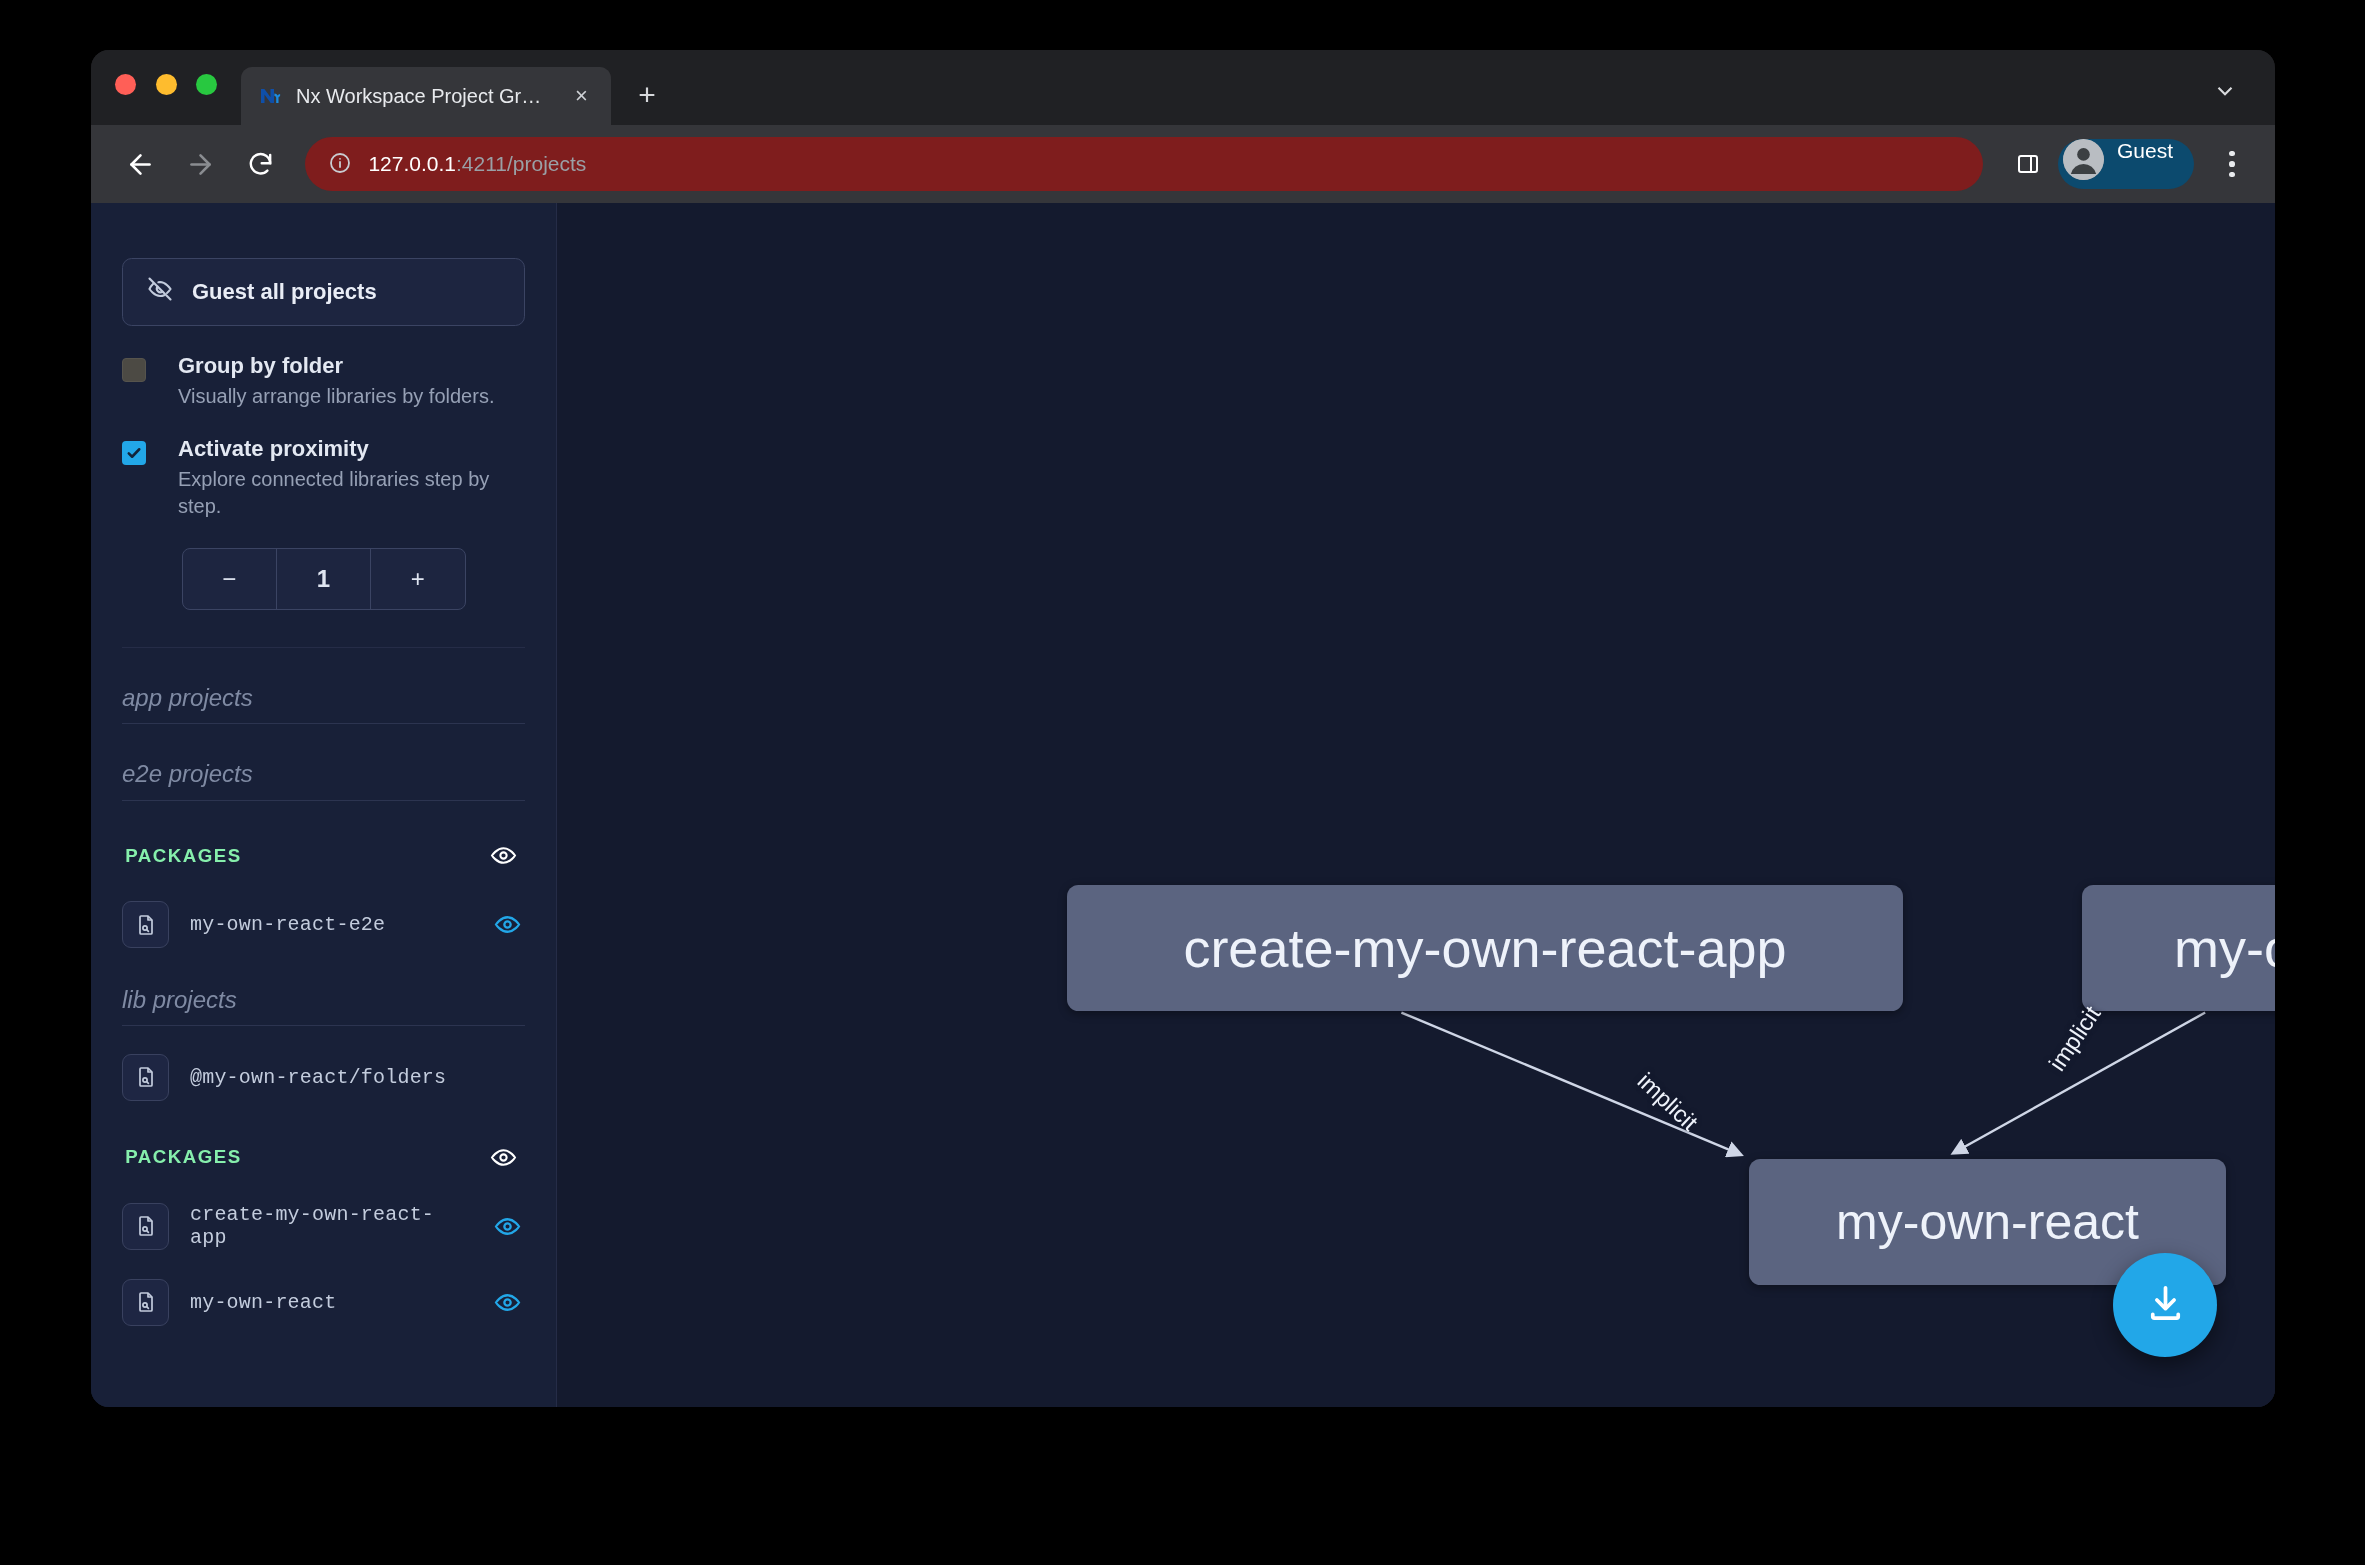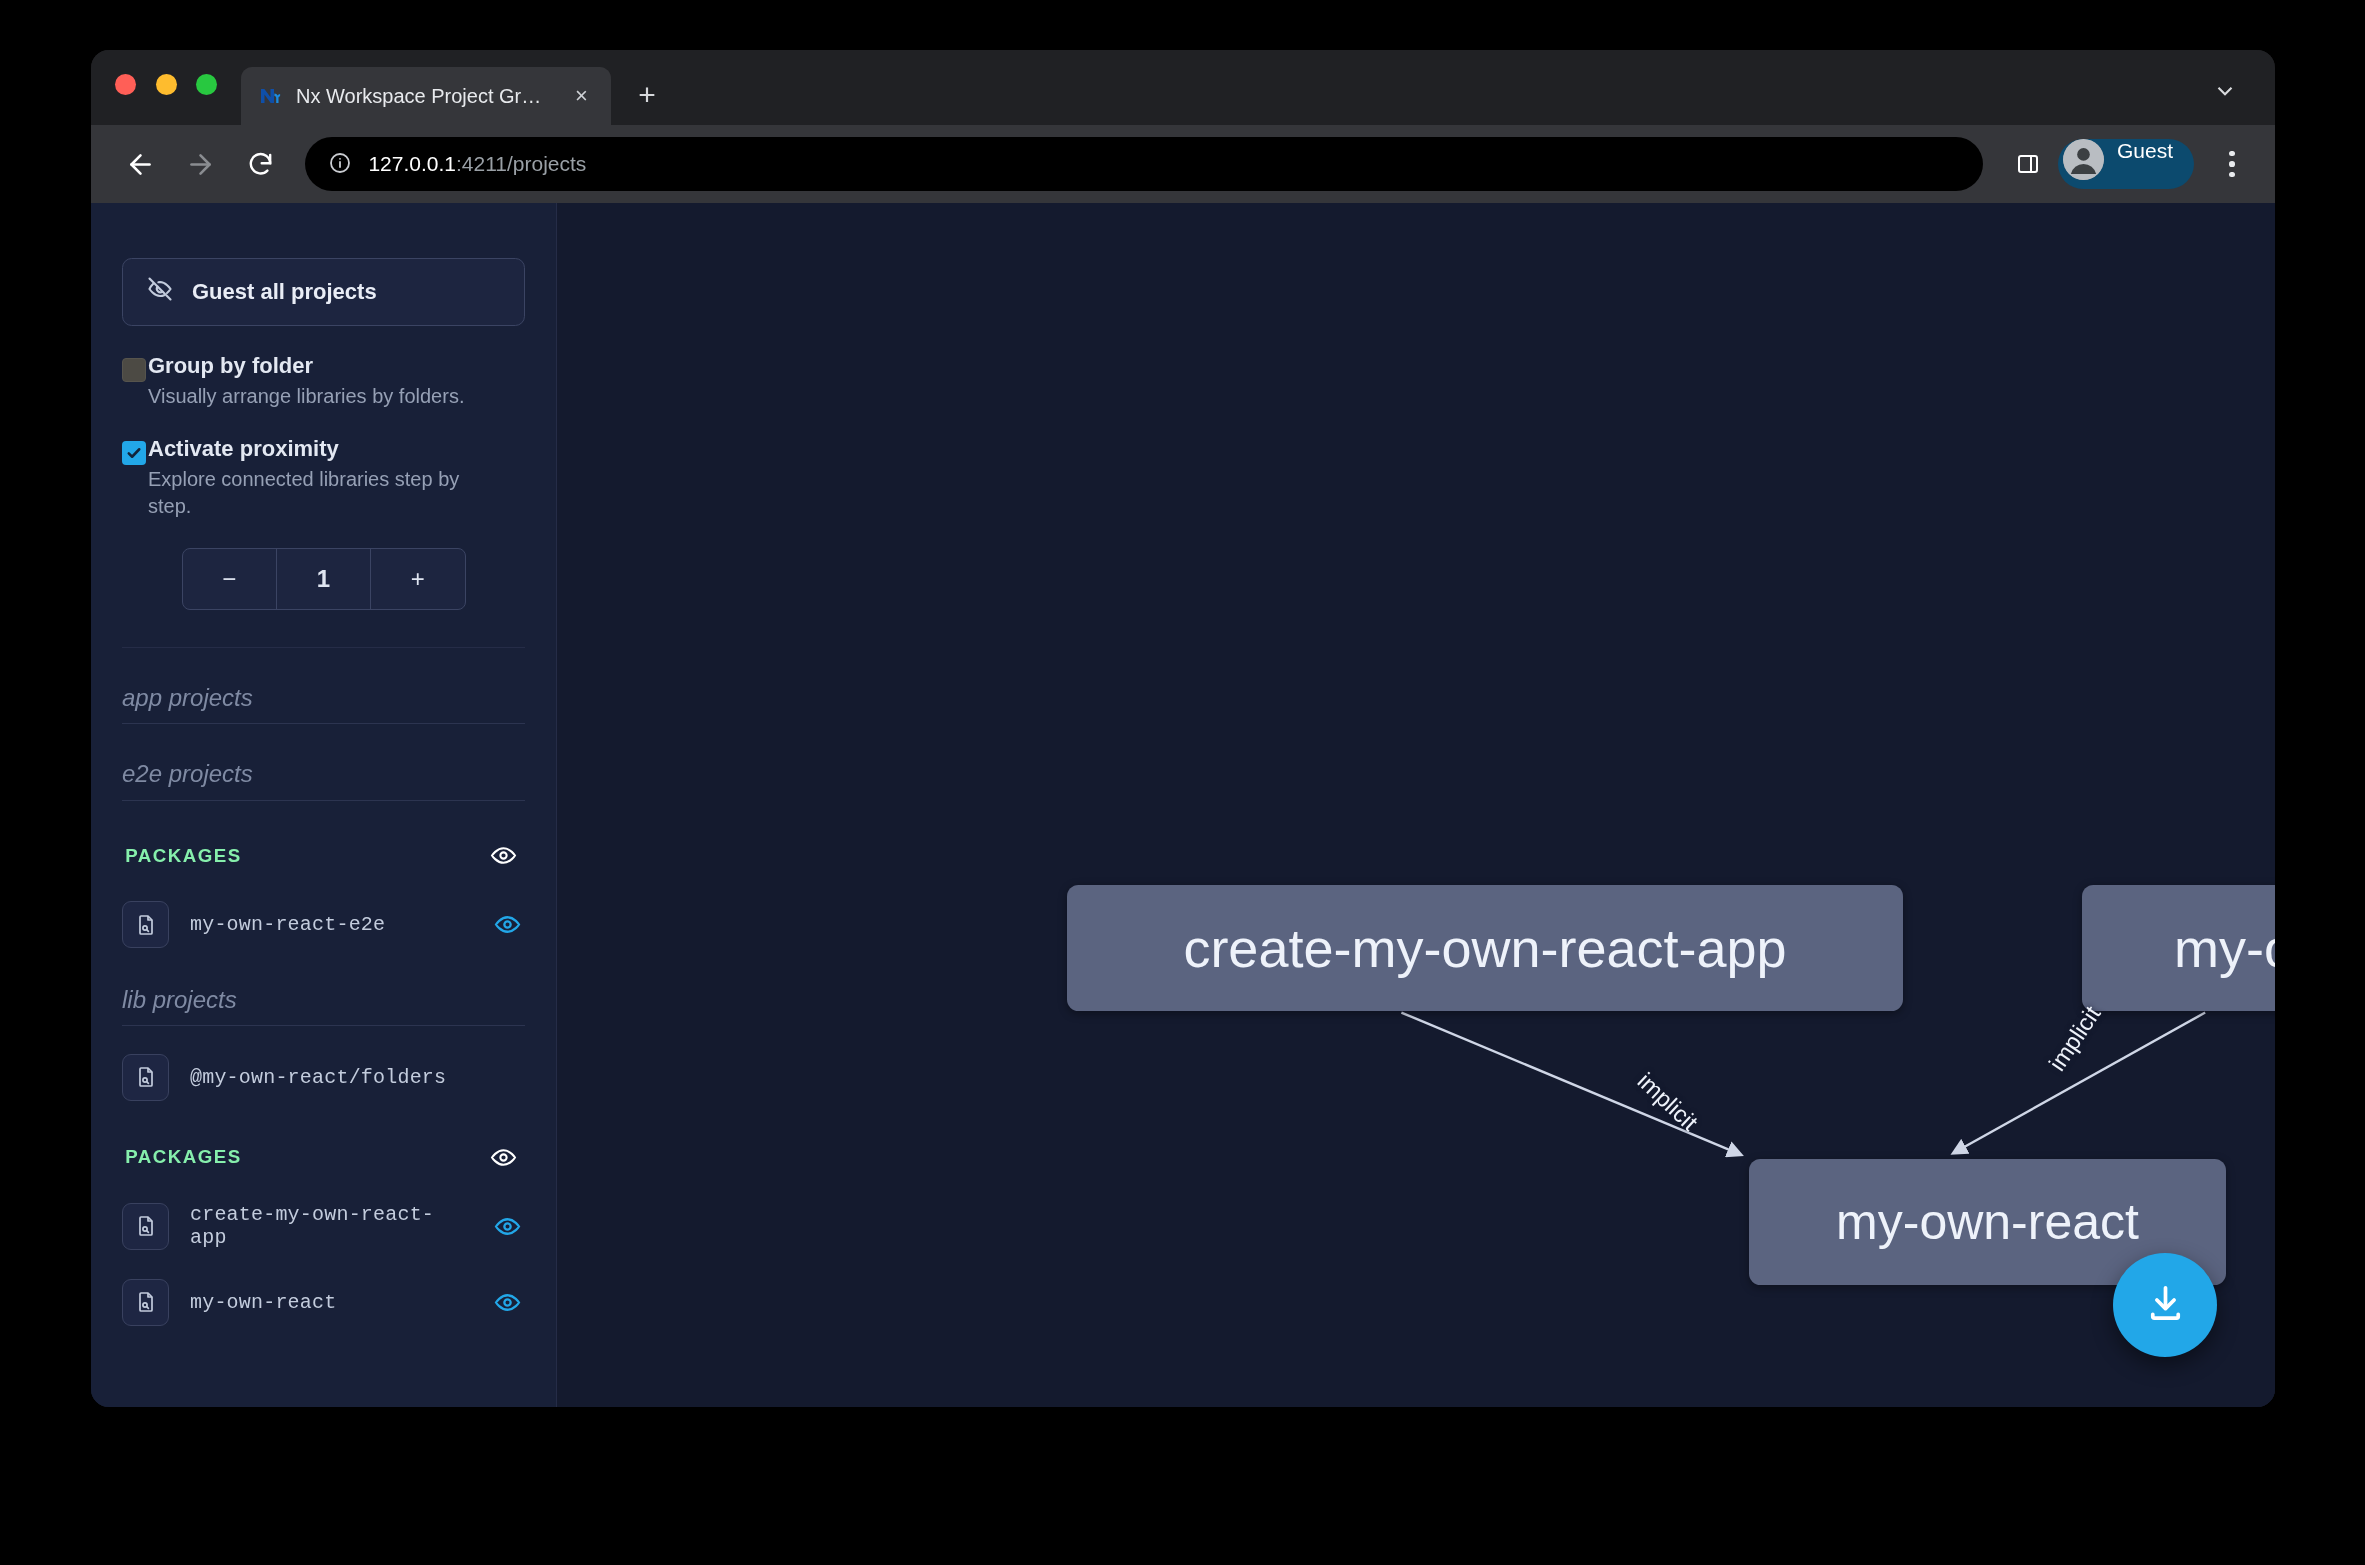--- a/index.html
+++ b/index.html
@@ -82,21 +82,21 @@
     gap: 8px;
   }
   .navbtn {
     width: 52px; height: 52px; border-radius: 50%;
     display: flex; align-items: center; justify-content: center;
     flex: none;
   }
   .omnibox {
     flex: 1 1 auto;
     height: 54px;
-    background: #000000;
+    background: #7f1d1d;
     border-radius: 27px;
     display: flex; align-items: center;
     padding: 0 23px;
     gap: 16px;
     margin: 0 14.6px 0 11.4px;
     min-width: 0;
   }
   .url { font-size: 21px; color: #e8eaed; white-space: nowrap; }
   .url .host { color: #ffffff; }
   .url .path { color: #9aa0a6; }
@@ -152,21 +152,21 @@
     border-radius: 9.7px;
     background: #1d2540;
     display: flex; align-items: center;
     gap: 18px;
     padding: 0 23px;
     color: #e9edf6;
     font-size: 22px; font-weight: bold;
     margin-bottom: 21px;
   }
 
-  .checkrow { display: flex; gap: 2px; margin-top: 27px; }
+  .checkrow { display: flex; gap: 32px; margin-top: 27px; }
   .cbox {
     width: 24px; height: 24px; border-radius: 4px; flex: none;
     margin-top: 4.9px;
   }
   .cbox.off { background: #4c4a44; border: 0.8px solid #56544d; }
   .cbox.on  { background: #22a7e8; display:flex; align-items:center; justify-content:center; }
   .cb-title { color: #e3e8f2; font-size: 22px; font-weight: bold; }
   .cb-desc { color: #96a0b5; font-size: 20px; line-height: 1.32; margin-top: 4px; max-width: 341px;}
 
   .stepper {

